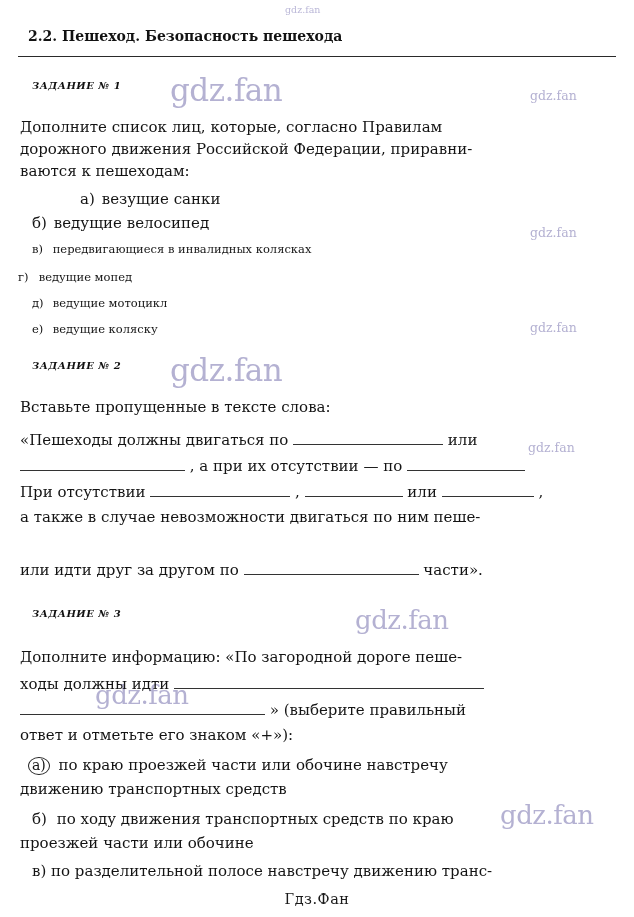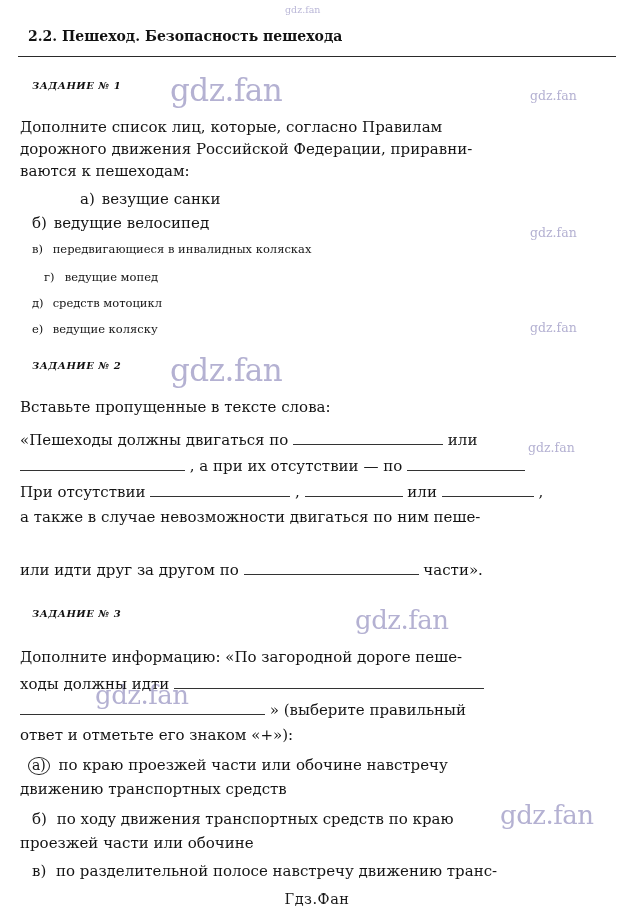--- a/index.html
+++ b/index.html
@@ -155,27 +155,27 @@
     <span>везущие санки</span>
   </div>
   <div class="listitem" style="left:32px; top:214px;">
     <span class="mark">б)</span>
     <span>ведущие велосипед</span>
   </div>
   <div class="listitem small" style="left:32px; top:242px;">
     <span class="mark">в)</span>
     <span>передвигающиеся в инвалидных колясках</span>
   </div>
-  <div class="listitem small" style="left:44px; top:270px;">
+  <div class="listitem small" style="left:18px; top:270px;">
     <span class="mark">г)</span>
     <span>ведущие мопед</span>
   </div>
   <div class="listitem small" style="left:32px; top:296px;">
     <span class="mark">д)</span>
-    <span>средств мотоцикл</span>
+    <span>ведущие мотоцикл</span>
   </div>
   <div class="listitem small" style="left:32px; top:322px;">
     <span class="mark">е)</span>
     <span>ведущие коляску</span>
   </div>
 
   <div class="task-head" style="left:32px; top:360px;text-align:right;">ЗАДАНИЕ № 2</div>
   <div class="para" style="left:20px; top:396px; width:596px;">Вставьте пропущенные в тексте слова:</div>
 
   <div class="line-row" style="left:20px; top:430px;">
@@ -232,17 +232,17 @@
   <div class="line-row" style="left:20px; top:780px;">движению транспортных средств</div>
 
   <div class="line-row" style="left:32px; top:810px;">
     <span>б)</span>
     <span style="margin-left:5px;">по ходу движения транспортных средств по краю</span>
   </div>
   <div class="line-row" style="left:20px; top:834px;">проезжей части или обочине</div>
 
   <div class="line-row" style="left:32px; top:862px;">
     <span>в)</span>
-    <span style="margin-left:5px;">по разделительной полосе навстречу движению транс-</span>
+    <span style="">по разделительной полосе навстречу движению транс-</span>
   </div>
 
   <div class="footer">Гдз.Фан</div>
 </div>
 
 </body></html>

